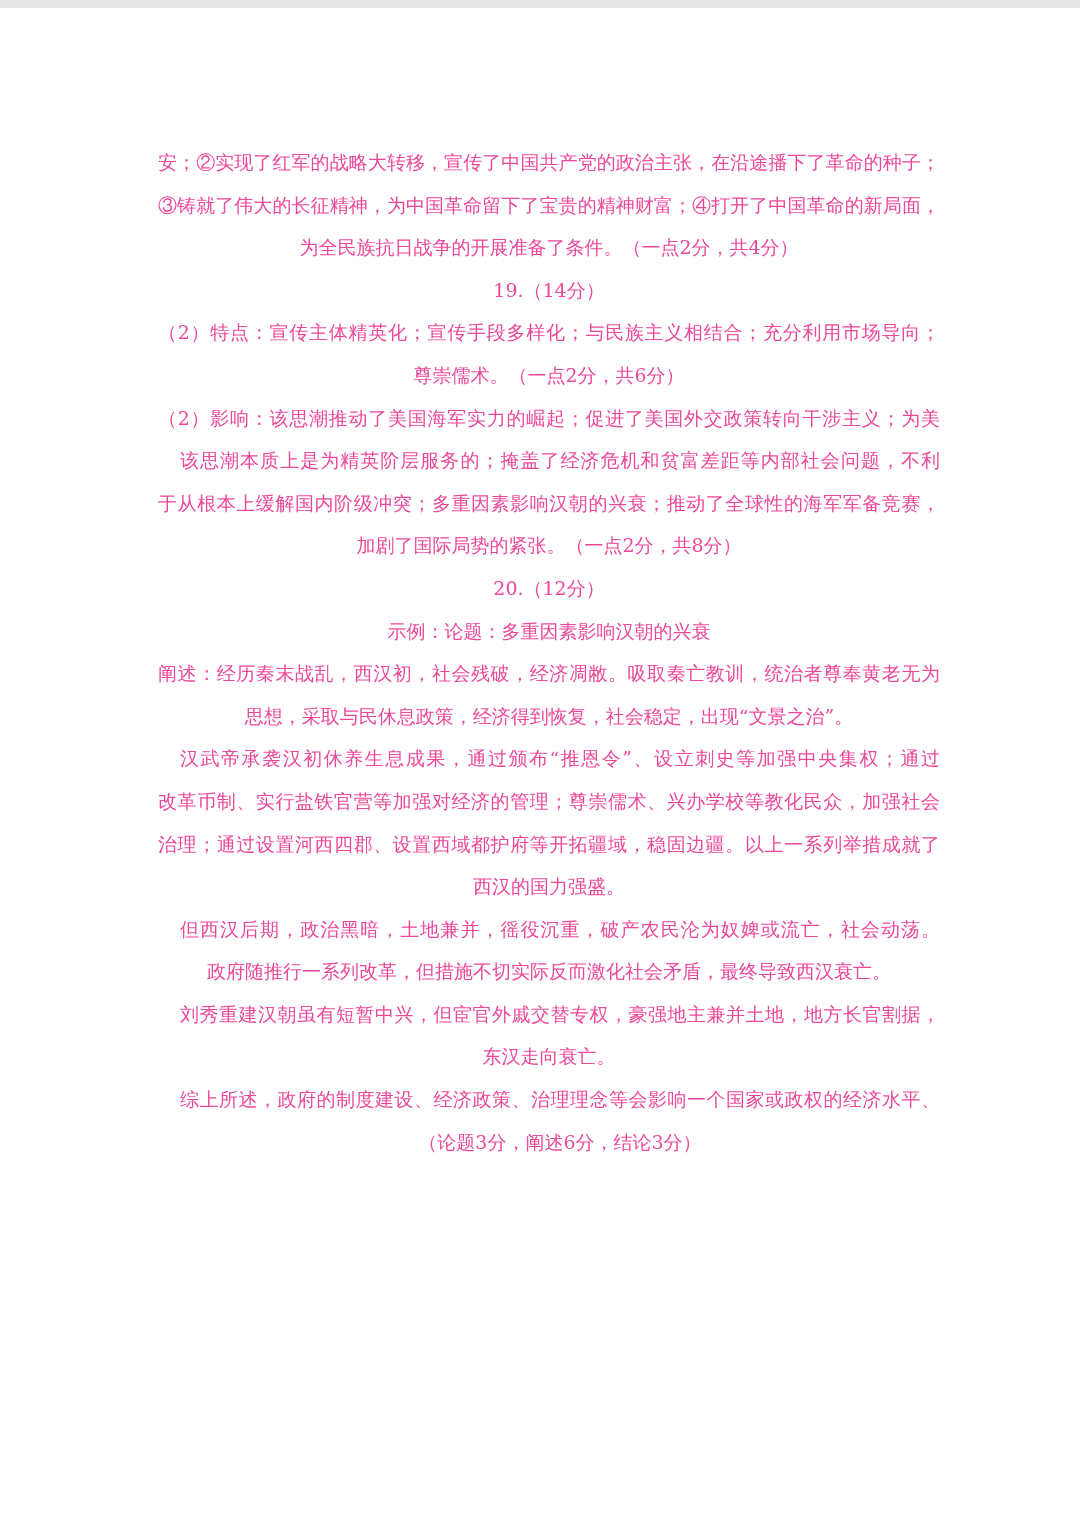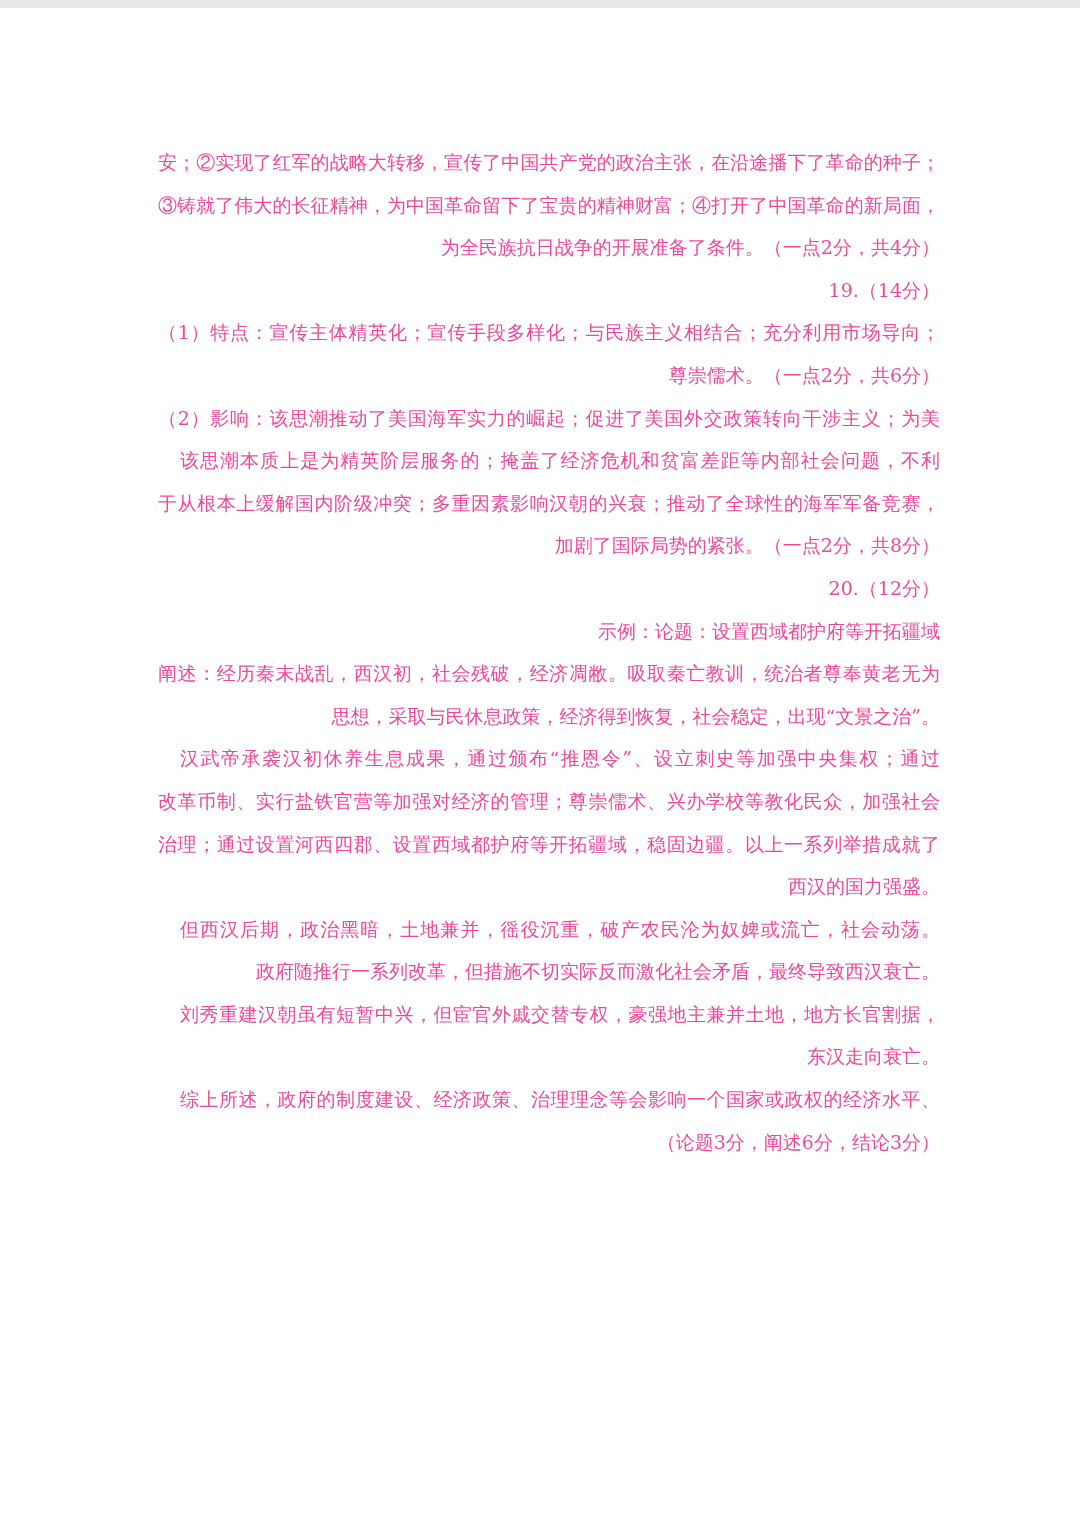--- a/index.html
+++ b/index.html
@@ -17,48 +17,48 @@
     position: absolute;
     left: 158px;
     top: 133px;
     width: 782px;
     font-size: 19px;
     line-height: 42.6px;
     letter-spacing: 0;
   }
   .line {
     height: 42.6px;
-    text-align: right;
+    text-align: center;
     overflow: hidden;
   }
   
   .j {
     text-align: justify;
     text-align-last: justify;
   }
   
   .ind { padding-left: 22px; }
 </style>
 </head>
 <body>
 
 <div class="page">
   <div class="textblock">
     <div class="line j">安；②实现了红军的战略大转移，宣传了中国共产党的政治主张，在沿途播下了革命的种子；</div>
     <div class="line j">③铸就了伟大的长征精神，为中国革命留下了宝贵的精神财富；④打开了中国革命的新局面，</div>
     <div class="line">为全民族抗日战争的开展准备了条件。（一点2分，共4分）</div>
     <div class="line">19.（14分）</div>
-    <div class="line j">（1）特点：宣传主体精英化；宣传手段多样化；与民族主义相结合；充分利用市场导向；</div>
+    <div class="line j">（2）特点：宣传主体精英化；宣传手段多样化；与民族主义相结合；充分利用市场导向；</div>
     <div class="line">尊崇儒术。（一点2分，共6分）</div>
     <div class="line j">（2）影响：该思潮推动了美国海军实力的崛起；促进了美国外交政策转向干涉主义；为美</div>
     <div class="line j ind">该思潮本质上是为精英阶层服务的；掩盖了经济危机和贫富差距等内部社会问题，不利</div>
     <div class="line j">于从根本上缓解国内阶级冲突；多重因素影响汉朝的兴衰；推动了全球性的海军军备竞赛，</div>
     <div class="line">加剧了国际局势的紧张。（一点2分，共8分）</div>
     <div class="line">20.（12分）</div>
-    <div class="line">示例：论题：设置西域都护府等开拓疆域</div>
+    <div class="line">示例：论题：多重因素影响汉朝的兴衰</div>
     <div class="line j">阐述：经历秦末战乱，西汉初，社会残破，经济凋敝。吸取秦亡教训，统治者尊奉黄老无为</div>
     <div class="line">思想，采取与民休息政策，经济得到恢复，社会稳定，出现“文景之治”。</div>
     <div class="line j ind">汉武帝承袭汉初休养生息成果，通过颁布“推恩令”、设立刺史等加强中央集权；通过</div>
     <div class="line j">改革币制、实行盐铁官营等加强对经济的管理；尊崇儒术、兴办学校等教化民众，加强社会</div>
     <div class="line j">治理；通过设置河西四郡、设置西域都护府等开拓疆域，稳固边疆。以上一系列举措成就了</div>
     <div class="line">西汉的国力强盛。</div>
     <div class="line j ind">但西汉后期，政治黑暗，土地兼并，徭役沉重，破产农民沦为奴婢或流亡，社会动荡。</div>
     <div class="line">政府随推行一系列改革，但措施不切实际反而激化社会矛盾，最终导致西汉衰亡。</div>
     <div class="line j ind">刘秀重建汉朝虽有短暂中兴，但宦官外戚交替专权，豪强地主兼并土地，地方长官割据，</div>
     <div class="line">东汉走向衰亡。</div>

